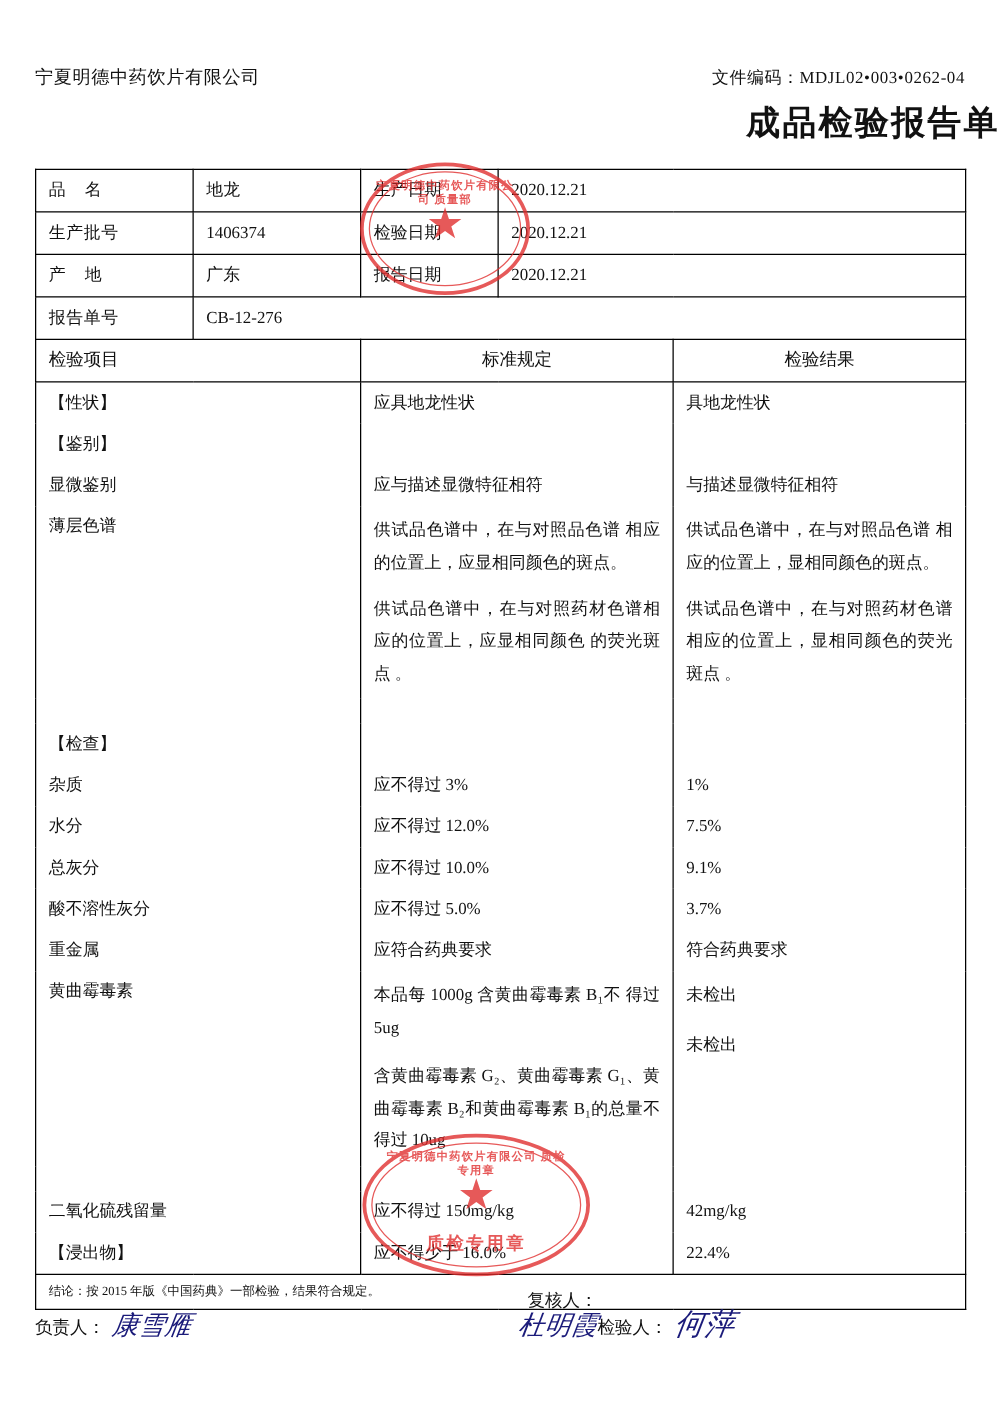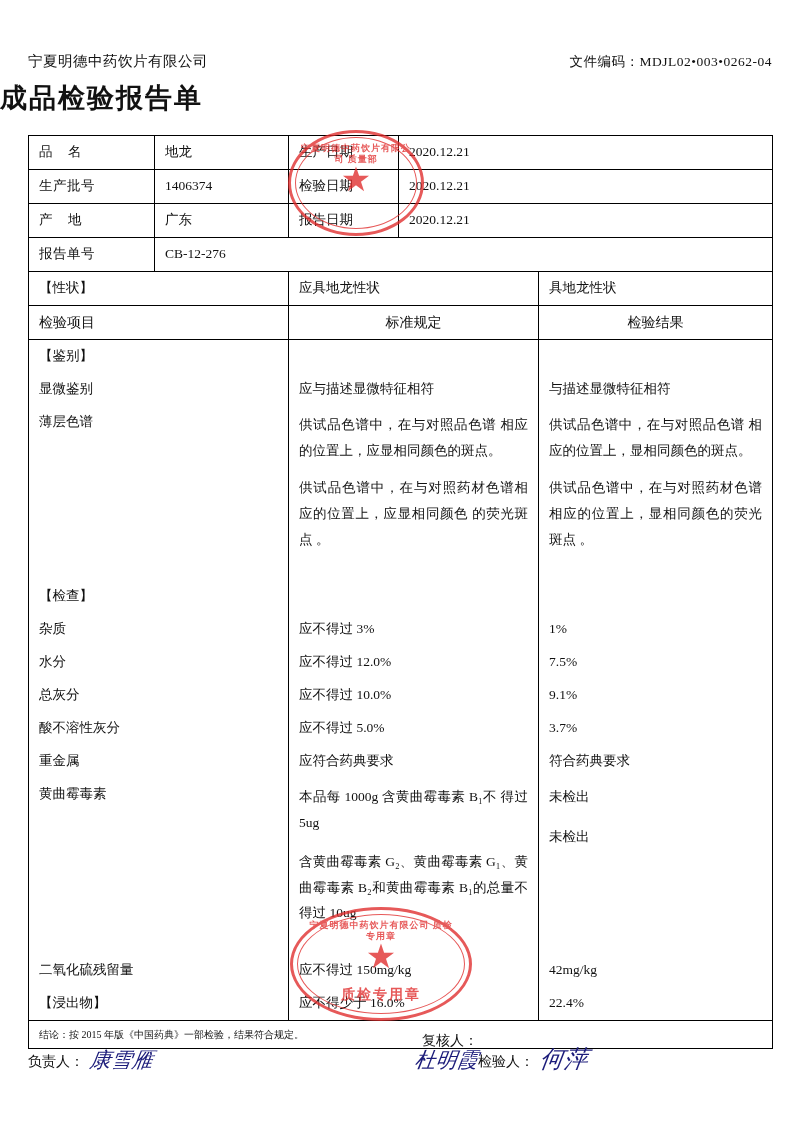--- a/index.html
+++ b/index.html
@@ -37,21 +37,21 @@
     font-size: 14.5px;
   }
   .doc-header .docnum {
     font-size: 13.5px;
   }
   .doc-title {
     position: absolute;
     left: 0;
     top: 80px;
     width: 800px;
-    text-align: left;
+    text-align: right;
     font-size: 27px;
     font-weight: bold;
     letter-spacing: 2px;
     font-family: "Liberation Serif", "DejaVu Serif", serif;
   }
   
   table.main {
     position: absolute;
     left: 28px;
     top: 135px;
@@ -227,29 +227,29 @@
         <td>广东</td>
         <td class="lbl2">报告日期</td>
         <td colspan="2">2020.12.21</td>
       </tr>
       <tr>
         <td class="lbl">报告单号</td>
         <td colspan="4">CB-12-276</td>
       </tr>
 
       <tr>
+        <td colspan="2" class="colhdr" style="text-align:left; padding-left:10px;">检验项目</td>
+        <td colspan="2" class="colhdr">标准规定</td>
+        <td class="colhdr">检验结果</td>
+      </tr>
+
+      <tr>
         <td colspan="2" class="item-cell">【性状】</td>
         <td colspan="2" class="std-cell">应具地龙性状</td>
         <td class="res-cell">具地龙性状</td>
-      </tr>
-
-      <tr>
-        <td colspan="2" class="colhdr" style="text-align:left; padding-left:10px;">检验项目</td>
-        <td colspan="2" class="colhdr">标准规定</td>
-        <td class="colhdr">检验结果</td>
       </tr>
       <tr>
         <td colspan="2" class="item-cell">【鉴别】</td>
         <td colspan="2" class="std-cell"></td>
         <td class="res-cell"></td>
       </tr>
       <tr>
         <td colspan="2" class="item-cell">显微鉴别</td>
         <td colspan="2" class="std-cell">应与描述显微特征相符</td>
         <td class="res-cell">与描述显微特征相符</td>

